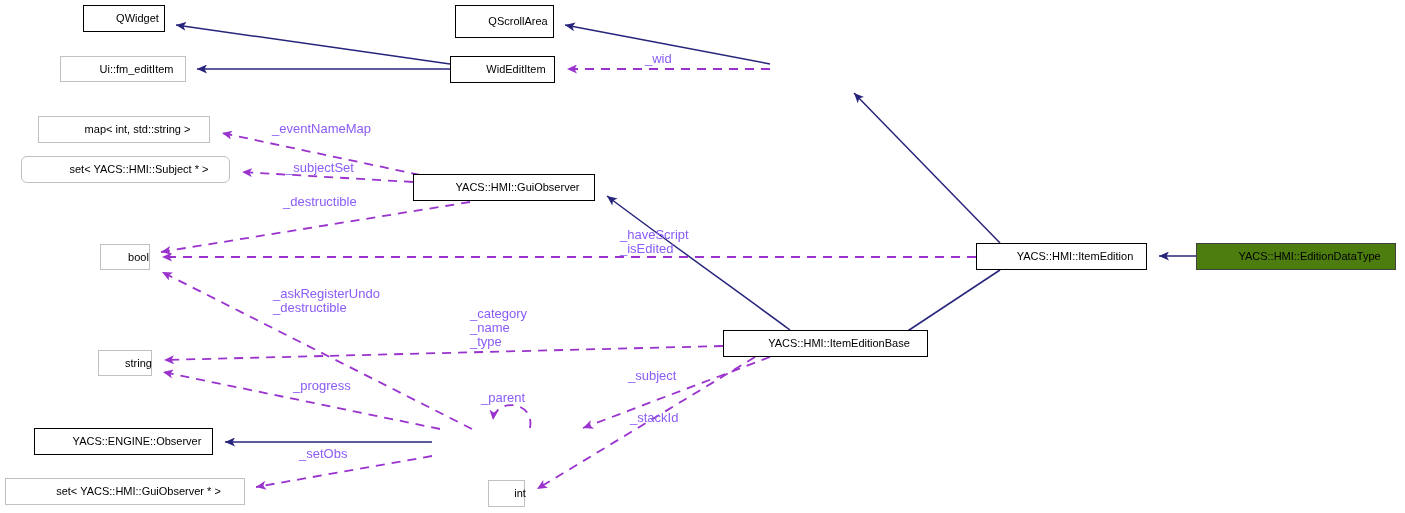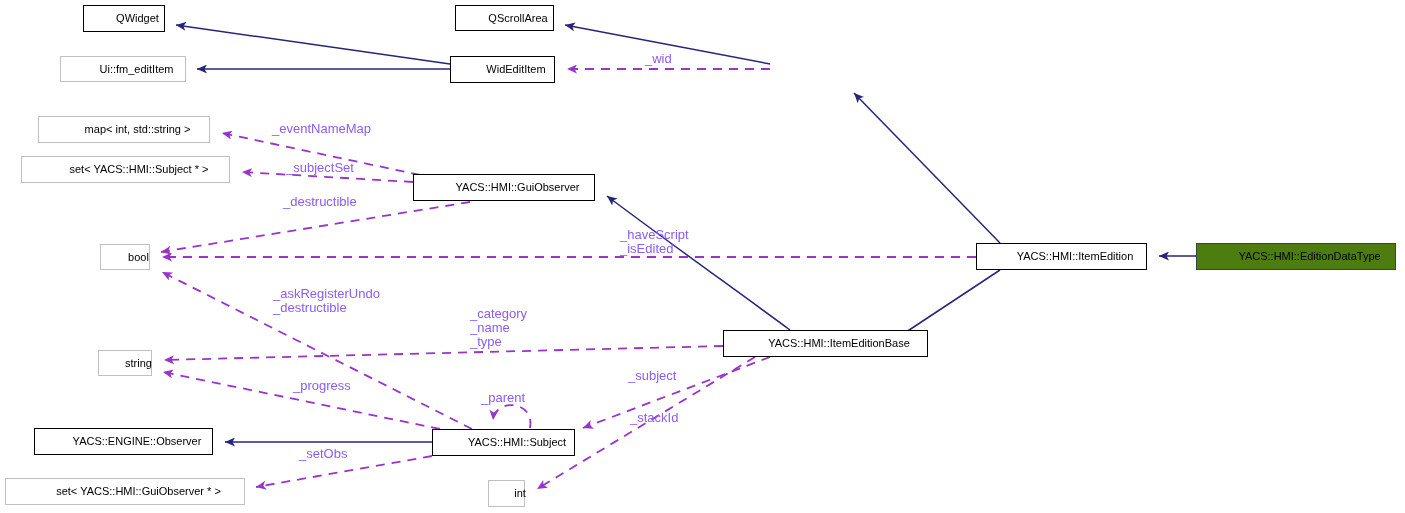--- a/index.html
+++ b/index.html
@@ -116,38 +116,38 @@
       <path d="M530,428 C535,400 495,398 493,420" marker-end="url(#arrow-assoc)"></path>
 
       <path d="M432,456 L256,487" marker-end="url(#arrow-assoc)"></path>
     </g>
   </svg>
 
   <div class="node solid" style="left:83px; top:5px; width:82px; height:27px;">
     <span>QWidget</span>
   </div>
 
-  <div class="node solid" style="left:455px; top:5px; width:99px; height:26px;">
+  <div class="node solid" style="left:455px; top:5px; width:99px; height:33px;">
     <span>QScrollArea</span>
   </div>
 
   <div class="node light" style="left:60px; top:56px; width:126px; height:26px;">
     <span>Ui::fm_editItem</span>
   </div>
 
   <div class="node solid" style="left:450px; top:56px; width:105px; height:27px;">
     <span>WidEditItem</span>
   </div>
 
 
   <div class="node light" style="left:38px; top:116px; width:172px; height:27px;">
     <span>map&lt; int, std::string &gt;</span>
   </div>
 
-  <div class="node light" style="left:21px; top:156px; width:209px; height:27px;">
+  <div class="node light" style="left:21px; top:156px; width:209px; height:27px;border-radius:6px;">
     <span>set&lt; YACS::HMI::Subject * &gt;</span>
   </div>
 
   <div class="node solid" style="left:413px; top:174px; width:182px; height:27px;">
     <span>YACS::HMI::GuiObserver</span>
   </div>
 
   <div class="node light" style="left:100px; top:244px; width:50px; height:26px;">
     <span>bool</span>
   </div>
@@ -165,23 +165,20 @@
   </div>
 
   <div class="node light" style="left:98px; top:350px; width:54px; height:26px;">
     <span>string</span>
   </div>
 
   <div class="node solid" style="left:34px; top:428px; width:179px; height:27px;">
     <span>YACS::ENGINE::Observer</span>
   </div>
 
-  <div class="node solid" style="left:432px; top:429px; width:143px; height:27px;">
-    <span>YACS::HMI::Subject</span>
-  </div>
 
   <div class="node light" style="left:5px; top:478px; width:240px; height:27px;">
     <span>set&lt; YACS::HMI::GuiObserver * &gt;</span>
   </div>
 
   <div class="node light" style="left:488px; top:480px; width:37px; height:27px;">
     <span>int</span>
   </div>
 
   <div class="edge-label" style="left:645px; top:52px;"><span>_wid</span></div>

